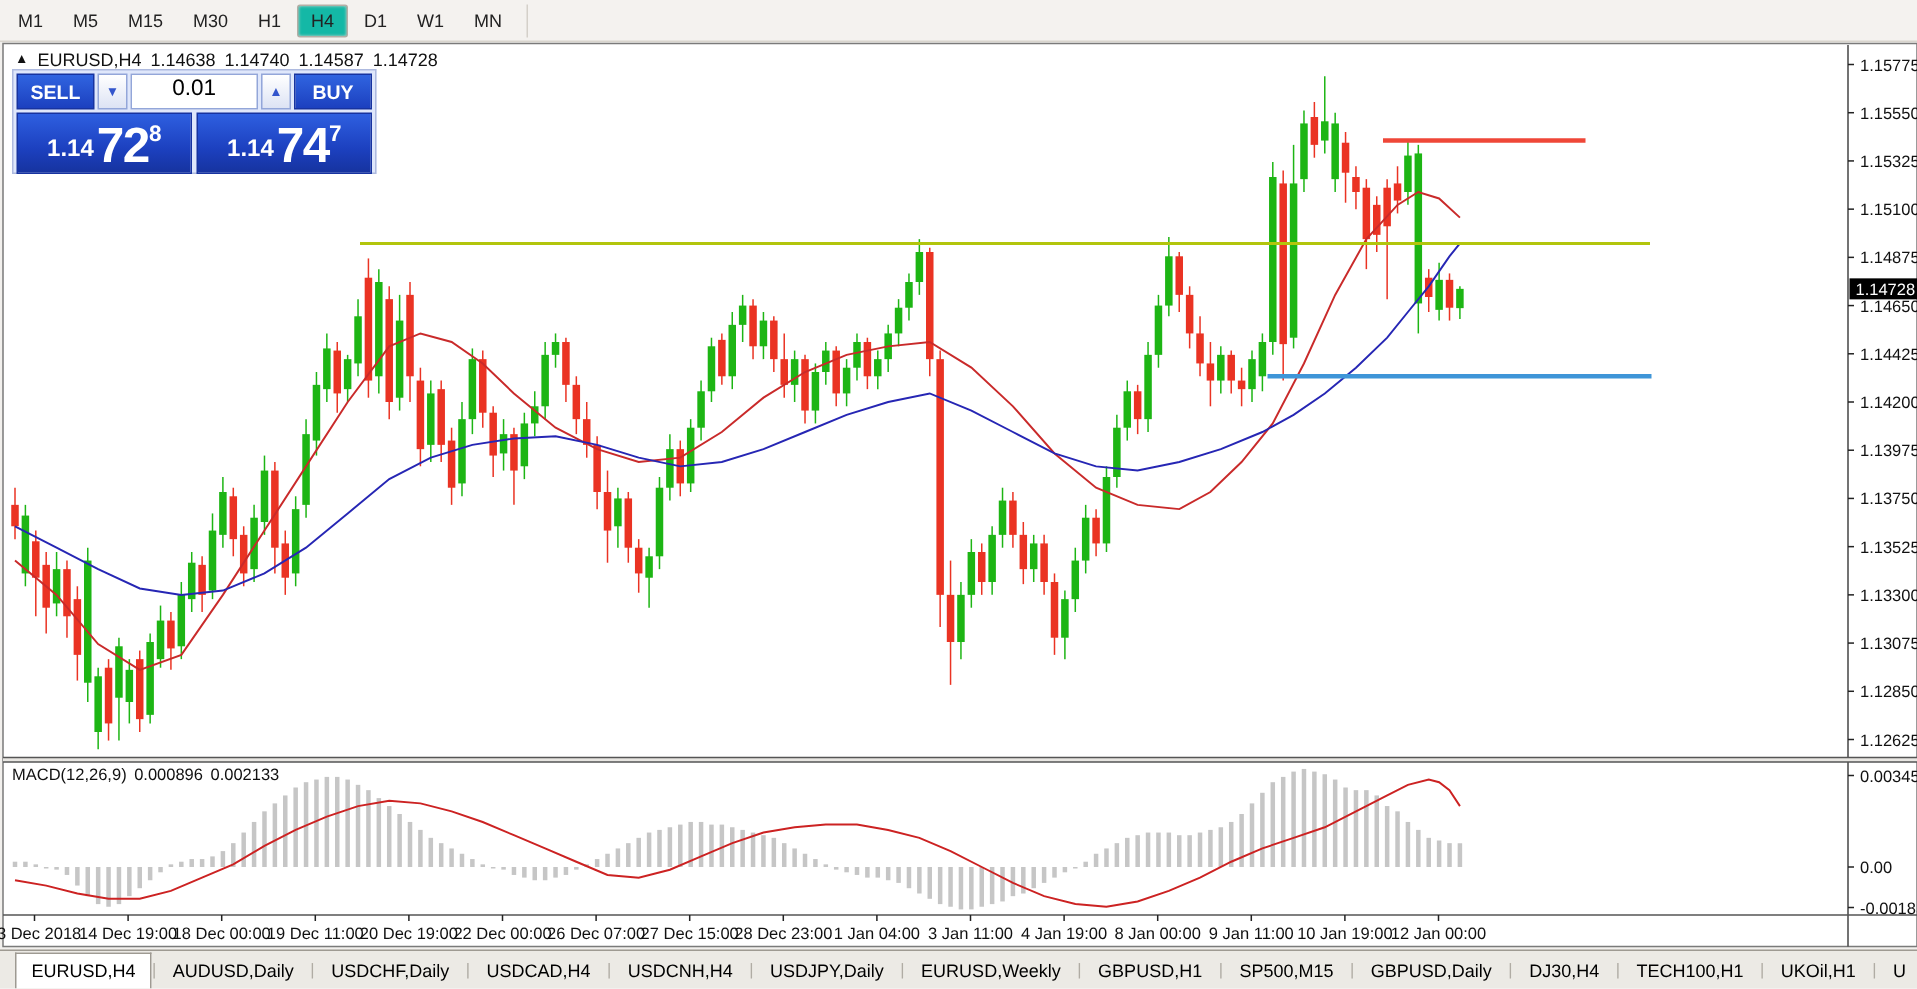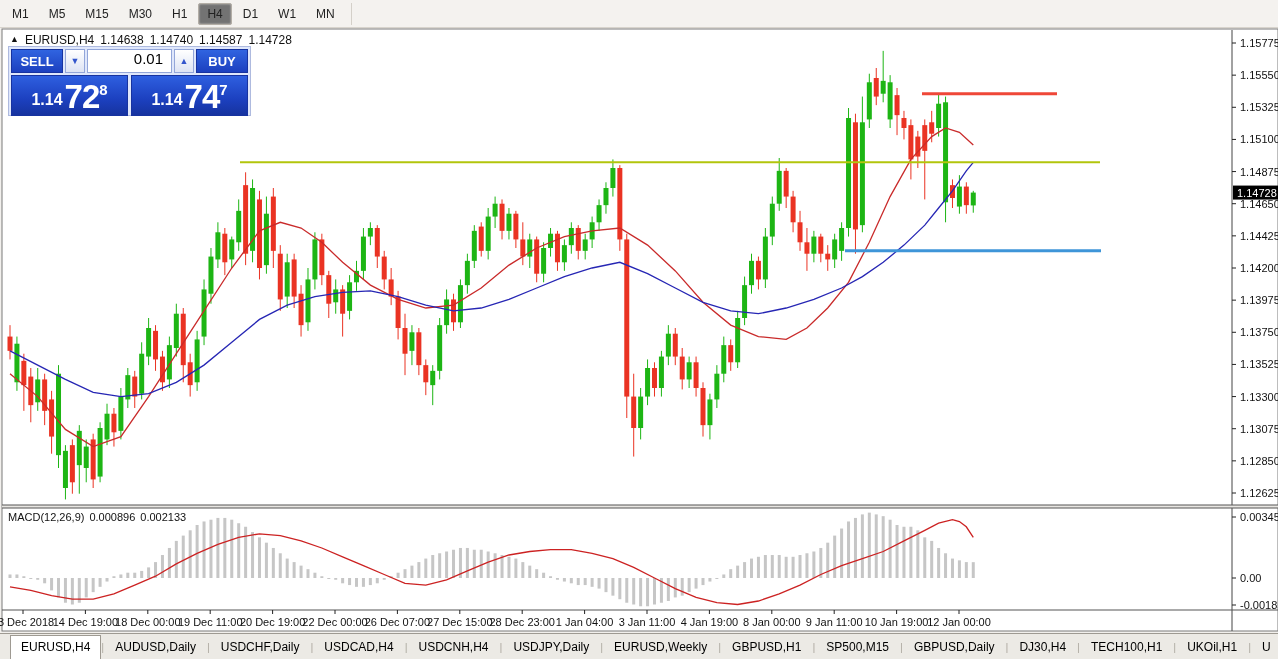--- a/index.html
+++ b/index.html
@@ -11,21 +11,21 @@
   
   #tf-toolbar{
     position:absolute;left:0;top:0;width:1278px;height:28px;
     background:#f4f2ef;border-bottom:1px solid #d8d4cd;
     display:flex;align-items:center;padding-left:2px;box-sizing:border-box;
   }
   .tf-btn{
     font-size:12px;color:#222;padding:3px 8px;margin:0 1px;border:1px solid transparent;
     border-radius:2px;cursor:default;line-height:14px;
   }
-  .tf-btn.active{background:#737373;border:1px solid #b3aea6;box-shadow:inset 0 0 2px #d9d5ce;}
+  .tf-btn.active{background:#14b8a6;border:1px solid #b3aea6;box-shadow:inset 0 0 2px #d9d5ce;}
   .tf-sep{width:1px;height:22px;background:#d4d0c9;margin:0 6px;}
   
   #chart-canvas{position:absolute;left:0;top:0;width:1278px;height:659px;}
   #chart-header{
     position:absolute;left:10px;top:33px;font-size:12px;color:#111;z-index:5;
     display:flex;gap:6px;align-items:center;white-space:nowrap;
   }
   #chart-header .tri{font-size:9px;position:relative;top:-1px;}
   
   #trade-panel{
@@ -37,21 +37,21 @@
     flex:0 0 52px;background:linear-gradient(#3а67е8,#1b3fc0);
     background:linear-gradient(#3064e0,#1c40bf);color:#fff;font-size:13px;font-weight:bold;
     display:flex;align-items:center;justify-content:center;border:1px solid #1733a0;box-sizing:border-box;
   }
   .tp-spin{
     flex:0 0 20px;background:linear-gradient(#ffffff,#dde3f4);border:1px solid #93a6d9;
     display:flex;align-items:center;justify-content:center;color:#3355cc;font-size:9px;box-sizing:border-box;
   }
   .tp-vol{
     flex:1 1 auto;background:#fff;border:1px solid #93a6d9;font-size:15px;color:#000;
-    text-align:right;padding:0 8px;box-sizing:border-box;font-family:"Liberation Sans",sans-serif;
+    text-align:center;padding:0 8px;box-sizing:border-box;font-family:"Liberation Sans",sans-serif;
   }
   .tp-row2{display:flex;height:41px;margin-top:2px;gap:3px;}
   .tp-big{
     flex:1 1 50%;background:linear-gradient(#2e5fe0 0%,#1c40bf 60%,#16339f 100%);
     border:1px solid #1733a0;color:#fff;display:flex;align-items:flex-end;justify-content:center;
     padding-bottom:2px;box-sizing:border-box;cursor:default;
   }
   .tp-big .prefix{font-size:16px;font-weight:bold;line-height:26px;margin-right:2px;}
   .tp-big .big{font-size:33px;font-weight:bold;line-height:33px;letter-spacing:-1px;}
   .tp-big .sup{font-size:15px;font-weight:bold;line-height:15px;position:relative;top:-16px;}

